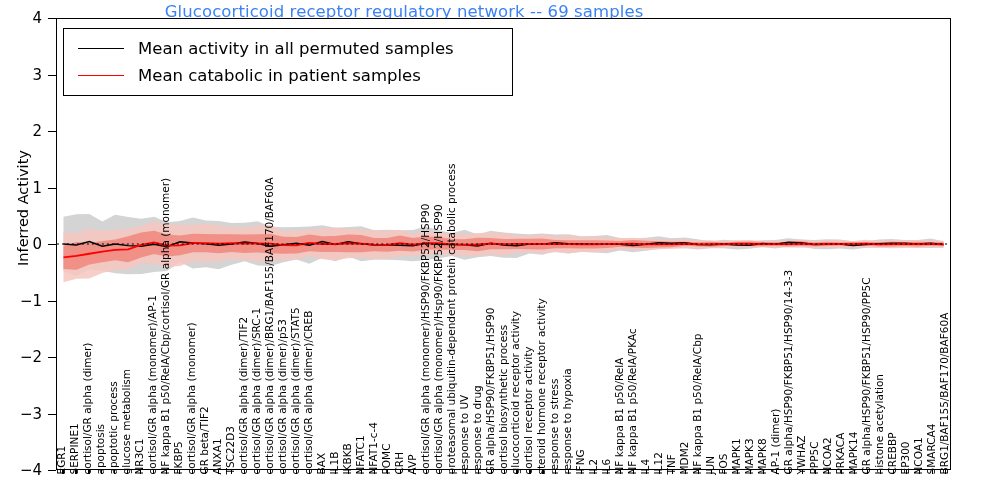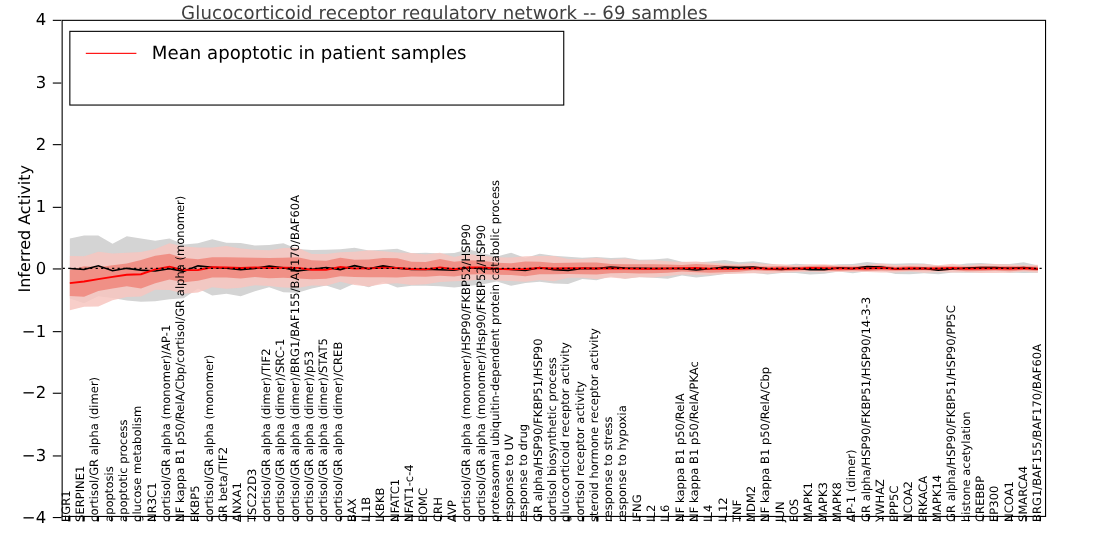--- a/index.html
+++ b/index.html
@@ -1,21 +1,21 @@
 <!DOCTYPE html>
 <html><head>
 <meta charset="utf-8">
 <style>
   html,body{margin:0;padding:0;background:#ffffff;}
   body{width:1000px;height:500px;overflow:hidden;font-family:"DejaVu Sans","Liberation Sans",sans-serif;}
   #fig{position:relative;width:1000px;height:500px;}
 
   #title{
     position:absolute;left:0;top:2px;width:808px;text-align:center;
-    font-size:16.5px;color:#404040;letter-spacing:.1px;
+    font-size:16.5px;color:#3b82f6;letter-spacing:.1px;
   }
 
   
   #plot{
     position:absolute;left:56px;top:18px;width:895px;height:452px;
     border:1.3px solid #000;box-sizing:border-box;background:#fff;overflow:hidden;
   }
   #plot svg{display:block;width:100%;height:100%;}
 
   
@@ -236,18 +236,22 @@
       <div class="xtickmark" style="left: 879.659px;"></div>
       <div class="xtickmark" style="left: 892.63px;"></div>
       <div class="xtickmark" style="left: 905.601px;"></div>
       <div class="xtickmark" style="left: 918.572px;"></div>
       <div class="xtickmark" style="left: 931.543px;"></div>
       <div class="xtickmark" style="left: 944.514px;"></div>
     </div>
 
   <div id="legend">
     <div class="legrow">
+      <span class="legline"></span>
+      <span class="legtext">Mean activity in all permuted samples</span>
+    </div>
+    <div class="legrow">
       <span class="legline red"></span>
-      <span class="legtext">Mean apoptotic in patient samples</span>
+      <span class="legtext">Mean catabolic in patient samples</span>
     </div>
   </div>
 
 </div>
 
 </body></html>

